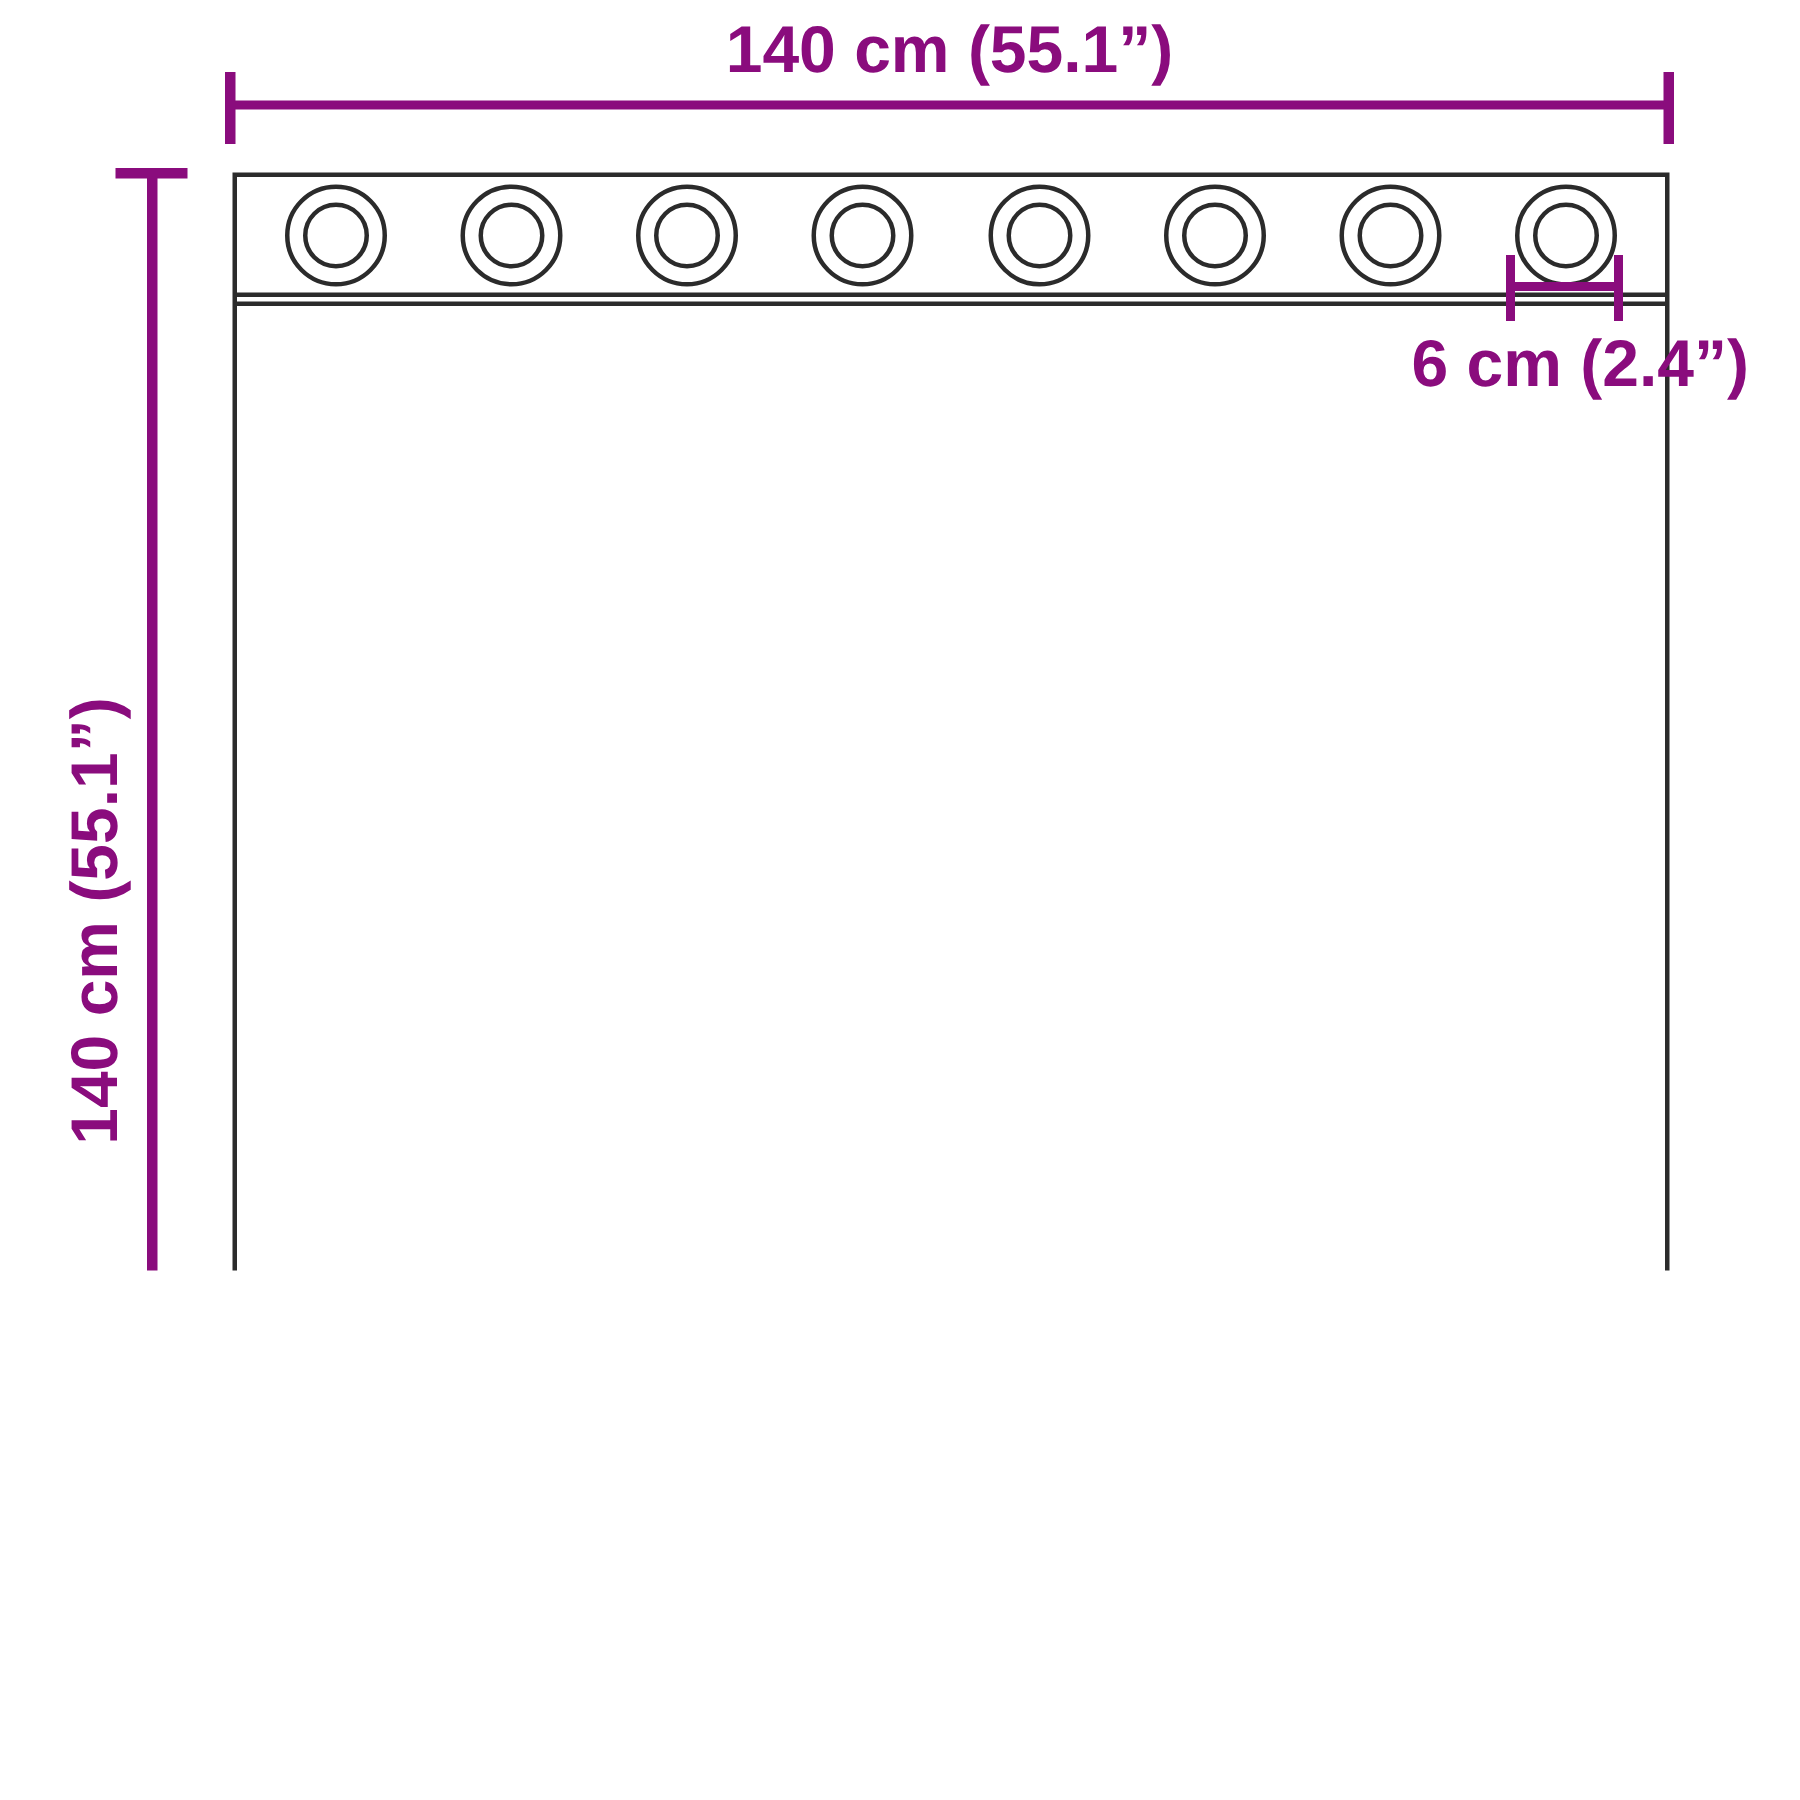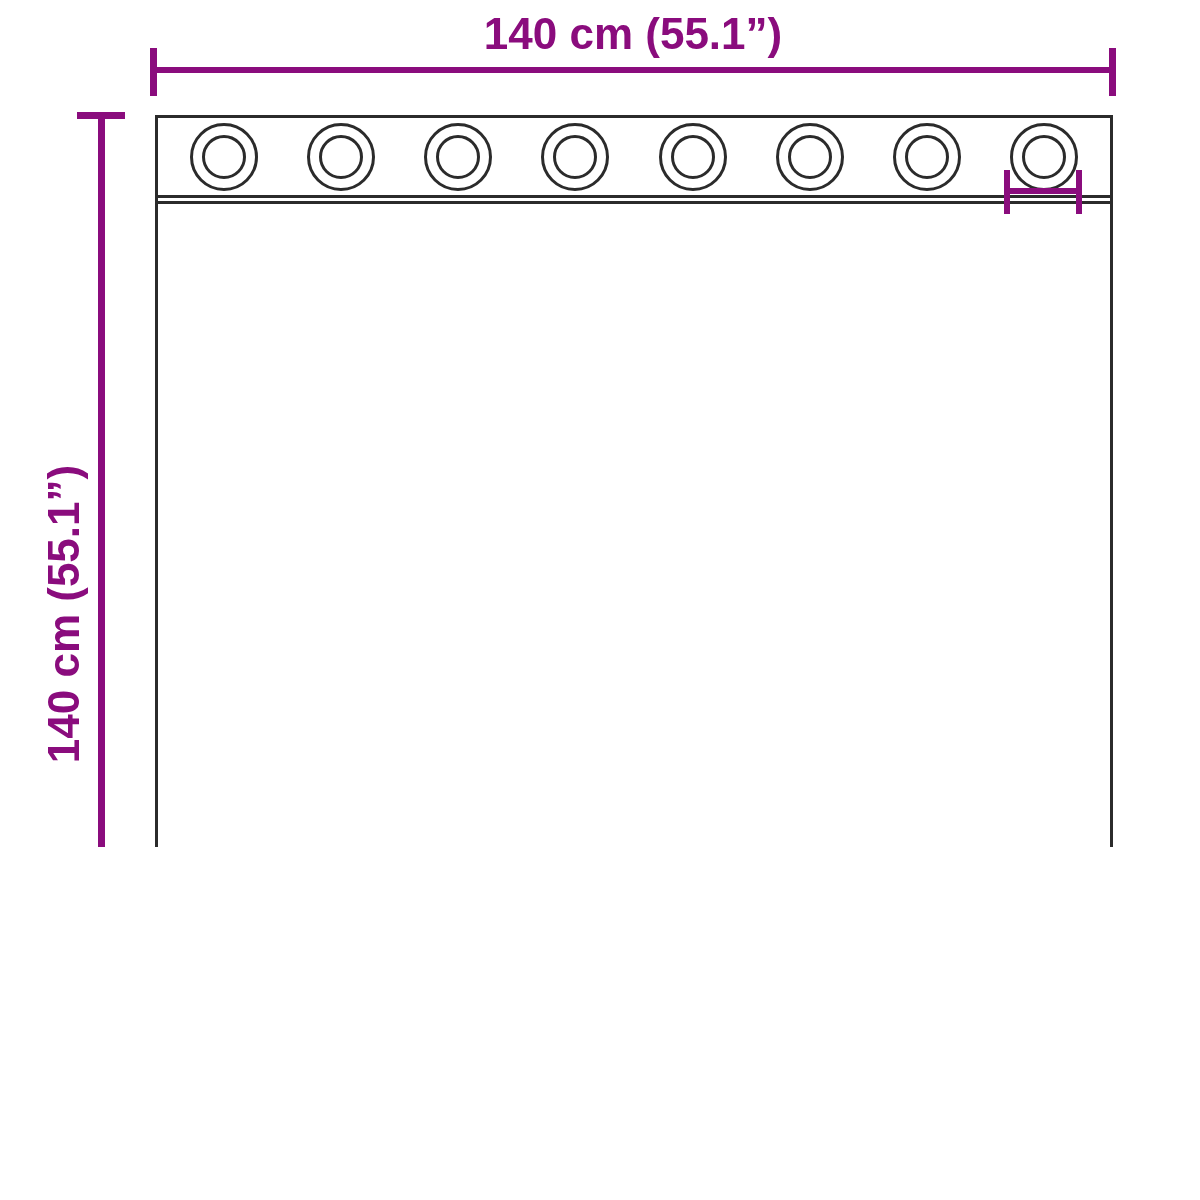--- a/index.html
+++ b/index.html
@@ -121,17 +121,18 @@
   <div class="dim-label label-width">140 cm (55.1”)</div>
   <div class="dim w-line"></div>
   <div class="dim w-tick-l"></div>
   <div class="dim w-tick-r"></div>
 
   <div class="dim-label label-height">140 cm (55.1”)</div>
   <div class="dim h-line"></div>
   <div class="dim h-tick-t"></div>
   <div class="dim h-tick-b"></div>
 
+  <div class="dim-label label-spacing">6 cm (2.4”)</div>
   <div class="dim s-line"></div>
   <div class="dim s-tick-l"></div>
   <div class="dim s-tick-r"></div>
 
 </div>
 
 </body></html>

